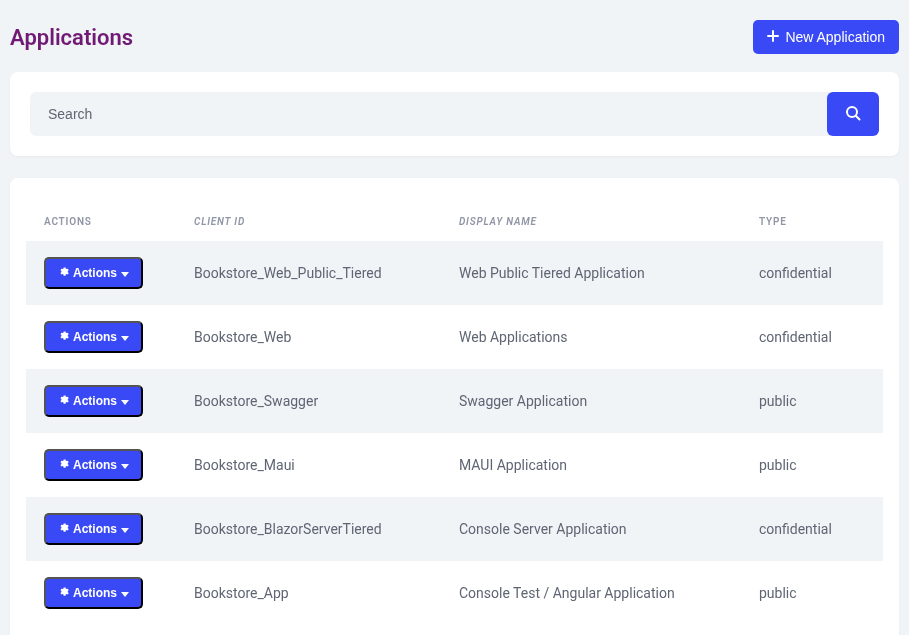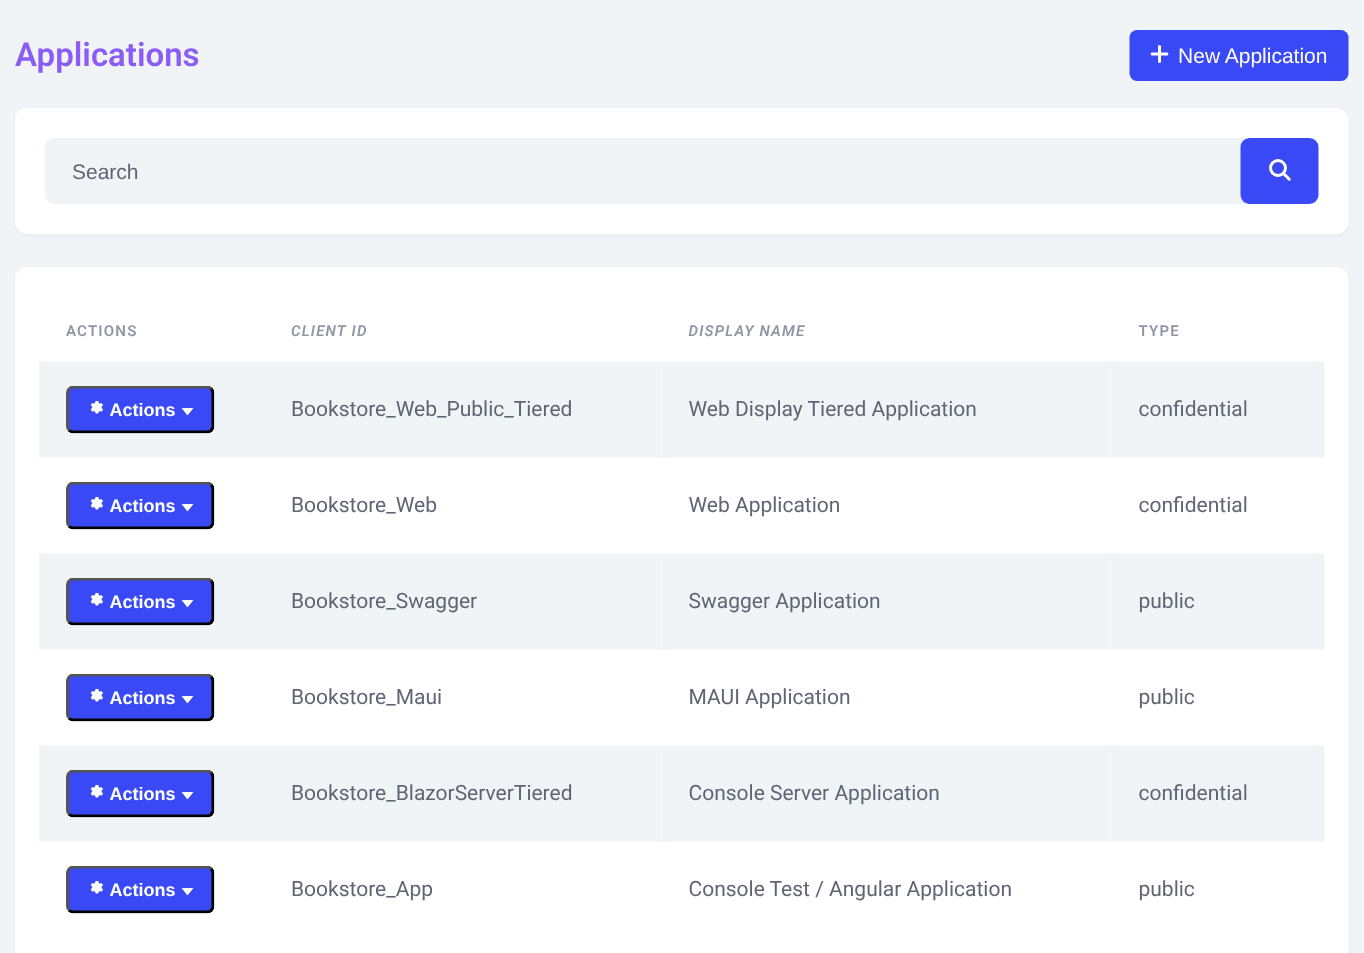--- a/index.html
+++ b/index.html
@@ -16,21 +16,21 @@
     }
     .page-header {
       display: flex;
       justify-content: space-between;
       align-items: center;
       margin-bottom: 18px;
     }
     .page-title {
       font-size: 22px;
       font-weight: 600;
-      color: #8b5cf6;
+      color: #701a75;
     }
     .btn {
       border: none;
       border-radius: 5px;
       padding: 9px 14px;
       font-size: 14px;
       font-weight: 500;
       cursor: pointer;
       display: inline-flex;
       align-items: flex-end;
@@ -156,31 +156,31 @@
       </tr>
     </thead>
     <tbody id="table-body">
     <tr>
           <td><button class="btn-actions"><span><svg width="11" height="11" viewBox="0 0 24 24">
                   <path fill="#fff" d="M12 8a4 4 0 100 8 4 4 0 000-8zm9.4 4a7.4 7.4 0 00-.1-1.2l2.1-1.6-2-3.4-2.5 1a7.6 7.6 0 00-2-1.2L16.4 3h-4l-.5 2.6a7.6 7.6 0 00-2 1.2l-2.5-1-2 3.4 2.1 1.6a7.4 7.4 0 000 2.4L5.4 15l2 3.4 2.5-1c.6.5 1.3.9 2 1.2l.5 2.6h4l.5-2.6c.7-.3 1.4-.7 2-1.2l2.5 1 2-3.4-2.1-1.6c.1-.4.1-.8.1-1.2z"></path>
                 </svg></span><span style="margin: 0px 4px;">Actions</span><span><svg width="8" height="5" viewBox="0 0 8 5">
                   <path fill="#fff" d="M0 0h8L4 5z"></path>
                 </svg></span></button></td>
           <td>Bookstore_Web_Public_Tiered</td>
-          <td>Web Display Tiered Application</td>
+          <td>Web Public Tiered Application</td>
           <td>confidential</td>
         </tr>
         <tr>
           <td><button class="btn-actions"><span><svg width="11" height="11" viewBox="0 0 24 24">
                   <path fill="#fff" d="M12 8a4 4 0 100 8 4 4 0 000-8zm9.4 4a7.4 7.4 0 00-.1-1.2l2.1-1.6-2-3.4-2.5 1a7.6 7.6 0 00-2-1.2L16.4 3h-4l-.5 2.6a7.6 7.6 0 00-2 1.2l-2.5-1-2 3.4 2.1 1.6a7.4 7.4 0 000 2.4L5.4 15l2 3.4 2.5-1c.6.5 1.3.9 2 1.2l.5 2.6h4l.5-2.6c.7-.3 1.4-.7 2-1.2l2.5 1 2-3.4-2.1-1.6c.1-.4.1-.8.1-1.2z"></path>
                 </svg></span><span style="margin: 0px 4px;">Actions</span><span><svg width="8" height="5" viewBox="0 0 8 5">
                   <path fill="#fff" d="M0 0h8L4 5z"></path>
                 </svg></span></button></td>
           <td>Bookstore_Web</td>
-          <td>Web Application</td>
+          <td>Web Applications</td>
           <td>confidential</td>
         </tr>
         <tr>
           <td><button class="btn-actions"><span><svg width="11" height="11" viewBox="0 0 24 24">
                   <path fill="#fff" d="M12 8a4 4 0 100 8 4 4 0 000-8zm9.4 4a7.4 7.4 0 00-.1-1.2l2.1-1.6-2-3.4-2.5 1a7.6 7.6 0 00-2-1.2L16.4 3h-4l-.5 2.6a7.6 7.6 0 00-2 1.2l-2.5-1-2 3.4 2.1 1.6a7.4 7.4 0 000 2.4L5.4 15l2 3.4 2.5-1c.6.5 1.3.9 2 1.2l.5 2.6h4l.5-2.6c.7-.3 1.4-.7 2-1.2l2.5 1 2-3.4-2.1-1.6c.1-.4.1-.8.1-1.2z"></path>
                 </svg></span><span style="margin: 0px 4px;">Actions</span><span><svg width="8" height="5" viewBox="0 0 8 5">
                   <path fill="#fff" d="M0 0h8L4 5z"></path>
                 </svg></span></button></td>
           <td>Bookstore_Swagger</td>
           <td>Swagger Application</td>

